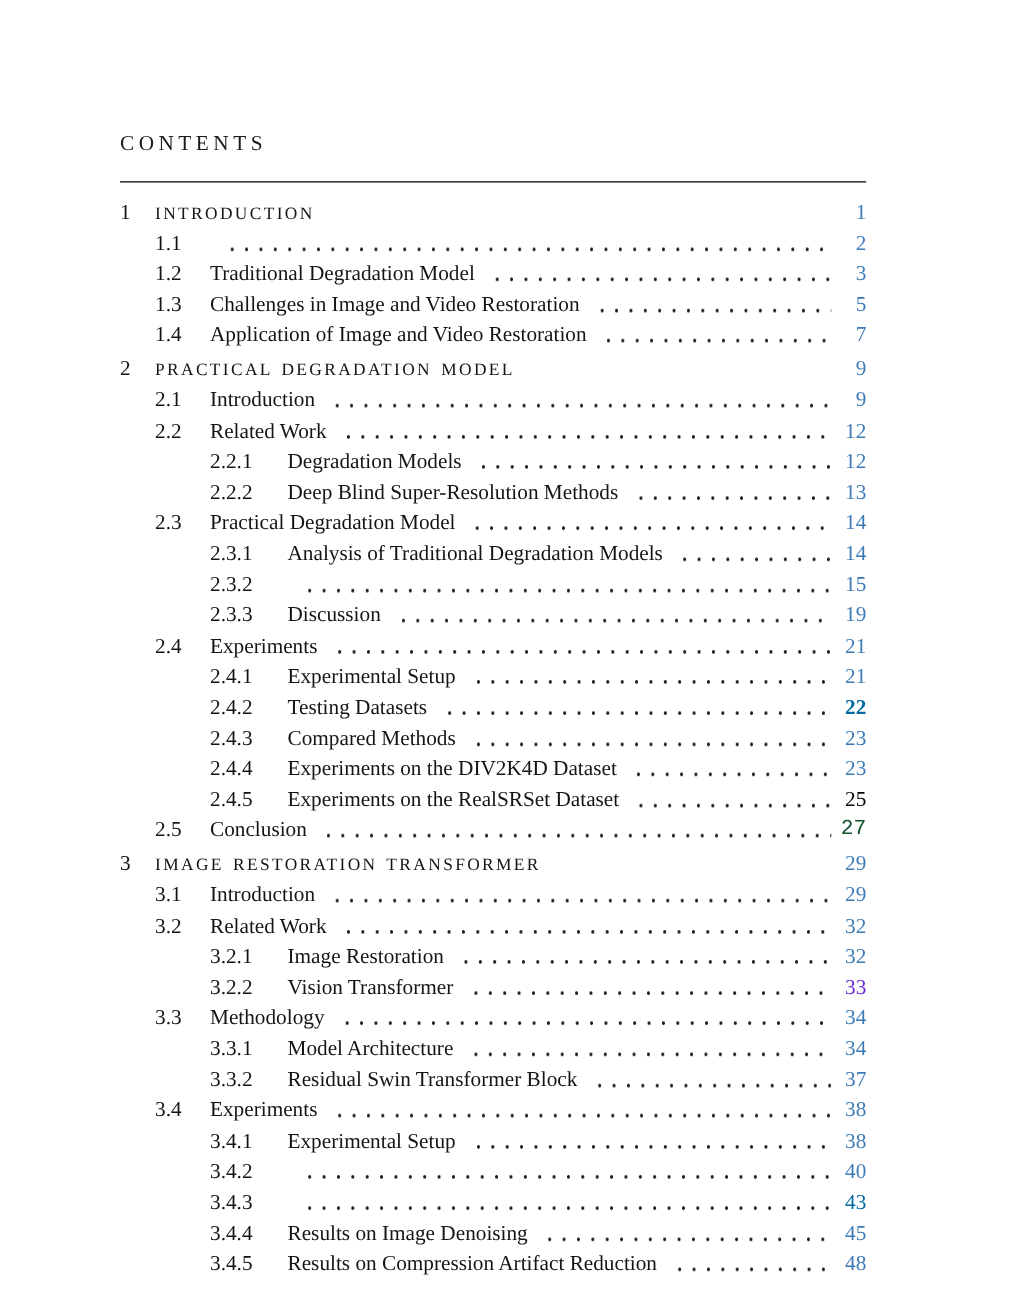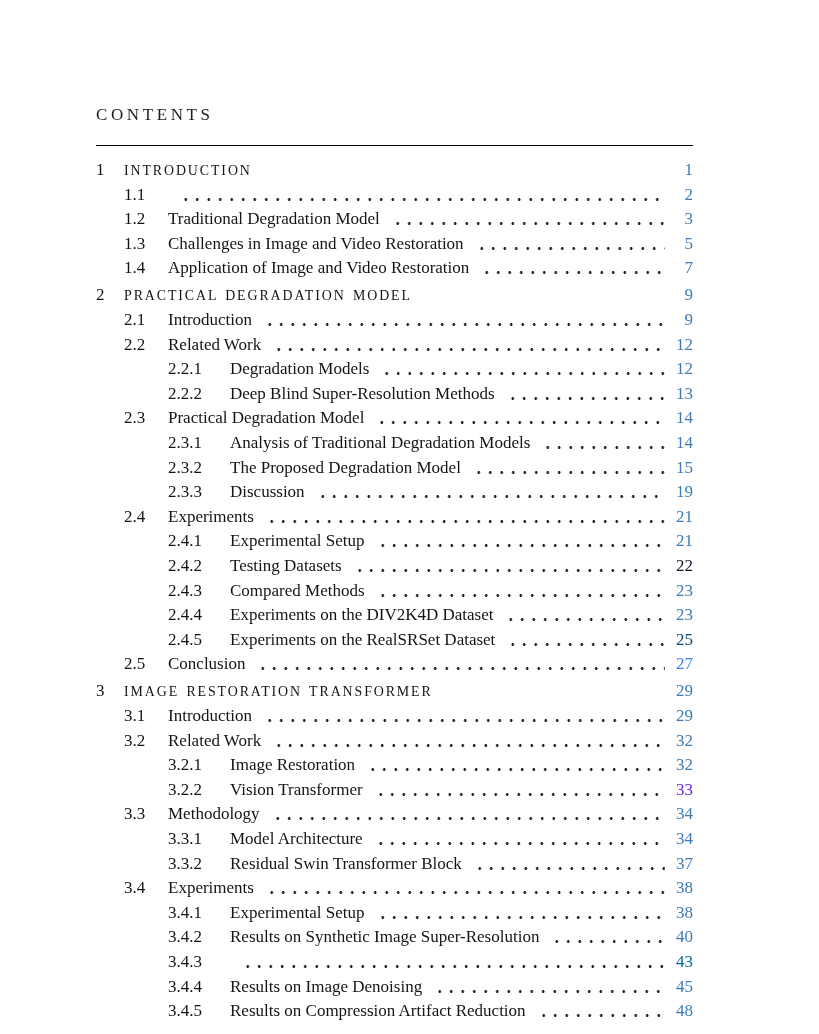--- a/index.html
+++ b/index.html
@@ -155,21 +155,20 @@
         <span class="page-num" style="color: rgb(62, 123, 182);">14</span>
       </div>
       <div class="row subsection">
         <span class="num">2.3.1</span>
         <span class="title">Analysis of Traditional Degradation Models</span>
         <span class="leader"></span>
         <span class="page-num" style="color: rgb(62, 123, 182);">14</span>
       </div>
       <div class="row subsection">
         <span class="num">2.3.2</span>
-        <span class="title">The Proposed Degradation Model</span>
         <span class="leader"></span>
         <span class="page-num" style="color: rgb(62, 123, 182);">15</span>
       </div>
       <div class="row subsection">
         <span class="num">2.3.3</span>
         <span class="title">Discussion</span>
         <span class="leader"></span>
         <span class="page-num" style="color: rgb(62, 123, 182);">19</span>
       </div>
       <div class="row section">
@@ -181,45 +180,45 @@
       <div class="row subsection">
         <span class="num">2.4.1</span>
         <span class="title">Experimental Setup</span>
         <span class="leader"></span>
         <span class="page-num" style="color: rgb(62, 123, 182);">21</span>
       </div>
       <div class="row subsection">
         <span class="num">2.4.2</span>
         <span class="title">Testing Datasets</span>
         <span class="leader"></span>
-        <span class="page-num" style="color: #0f172a;">22</span>
+        <span class="page-num" style="color: #0369a1; font-weight: bold;">22</span>
       </div>
       <div class="row subsection">
         <span class="num">2.4.3</span>
         <span class="title">Compared Methods</span>
         <span class="leader"></span>
         <span class="page-num" style="color: rgb(62, 123, 182);">23</span>
       </div>
       <div class="row subsection">
         <span class="num">2.4.4</span>
         <span class="title">Experiments on the DIV2K4D Dataset</span>
         <span class="leader"></span>
         <span class="page-num" style="color: rgb(62, 123, 182);">23</span>
       </div>
       <div class="row subsection">
         <span class="num">2.4.5</span>
         <span class="title">Experiments on the RealSRSet Dataset</span>
         <span class="leader"></span>
-        <span class="page-num" style="color: #0c4a6e;">25</span>
+        <span class="page-num" style="color: #000000;">25</span>
       </div>
       <div class="row section">
         <span class="num">2.5</span>
         <span class="title">Conclusion</span>
         <span class="leader"></span>
-        <span class="page-num" style="color: #3b82f6;">27</span>
+        <span class="page-num" style="color: #14532d; font-family: Liberation Mono, monospace;">27</span>
       </div>
       <div class="row chapter">
         <span class="num">3</span>
         <span class="title">IMAGE RESTORATION TRANSFORMER</span>
         <span class="spacer"></span>
         <span class="page-num" style="color: rgb(62, 123, 182);">29</span>
       </div>
       <div class="row section">
         <span class="num">3.1</span>
         <span class="title">Introduction</span>
@@ -269,21 +268,20 @@
         <span class="page-num" style="color: rgb(62, 123, 182);">38</span>
       </div>
       <div class="row subsection">
         <span class="num">3.4.1</span>
         <span class="title">Experimental Setup</span>
         <span class="leader"></span>
         <span class="page-num" style="color: rgb(62, 123, 182);">38</span>
       </div>
       <div class="row subsection">
         <span class="num">3.4.2</span>
-        <span class="title">Results on Synthetic Image Super-Resolution</span>
         <span class="leader"></span>
         <span class="page-num" style="color: rgb(62, 123, 182);">40</span>
       </div>
       <div class="row subsection">
         <span class="num">3.4.3</span>
         <span class="leader"></span>
         <span class="page-num" style="color: #0369a1;">43</span>
       </div>
       <div class="row subsection">
         <span class="num">3.4.4</span>

